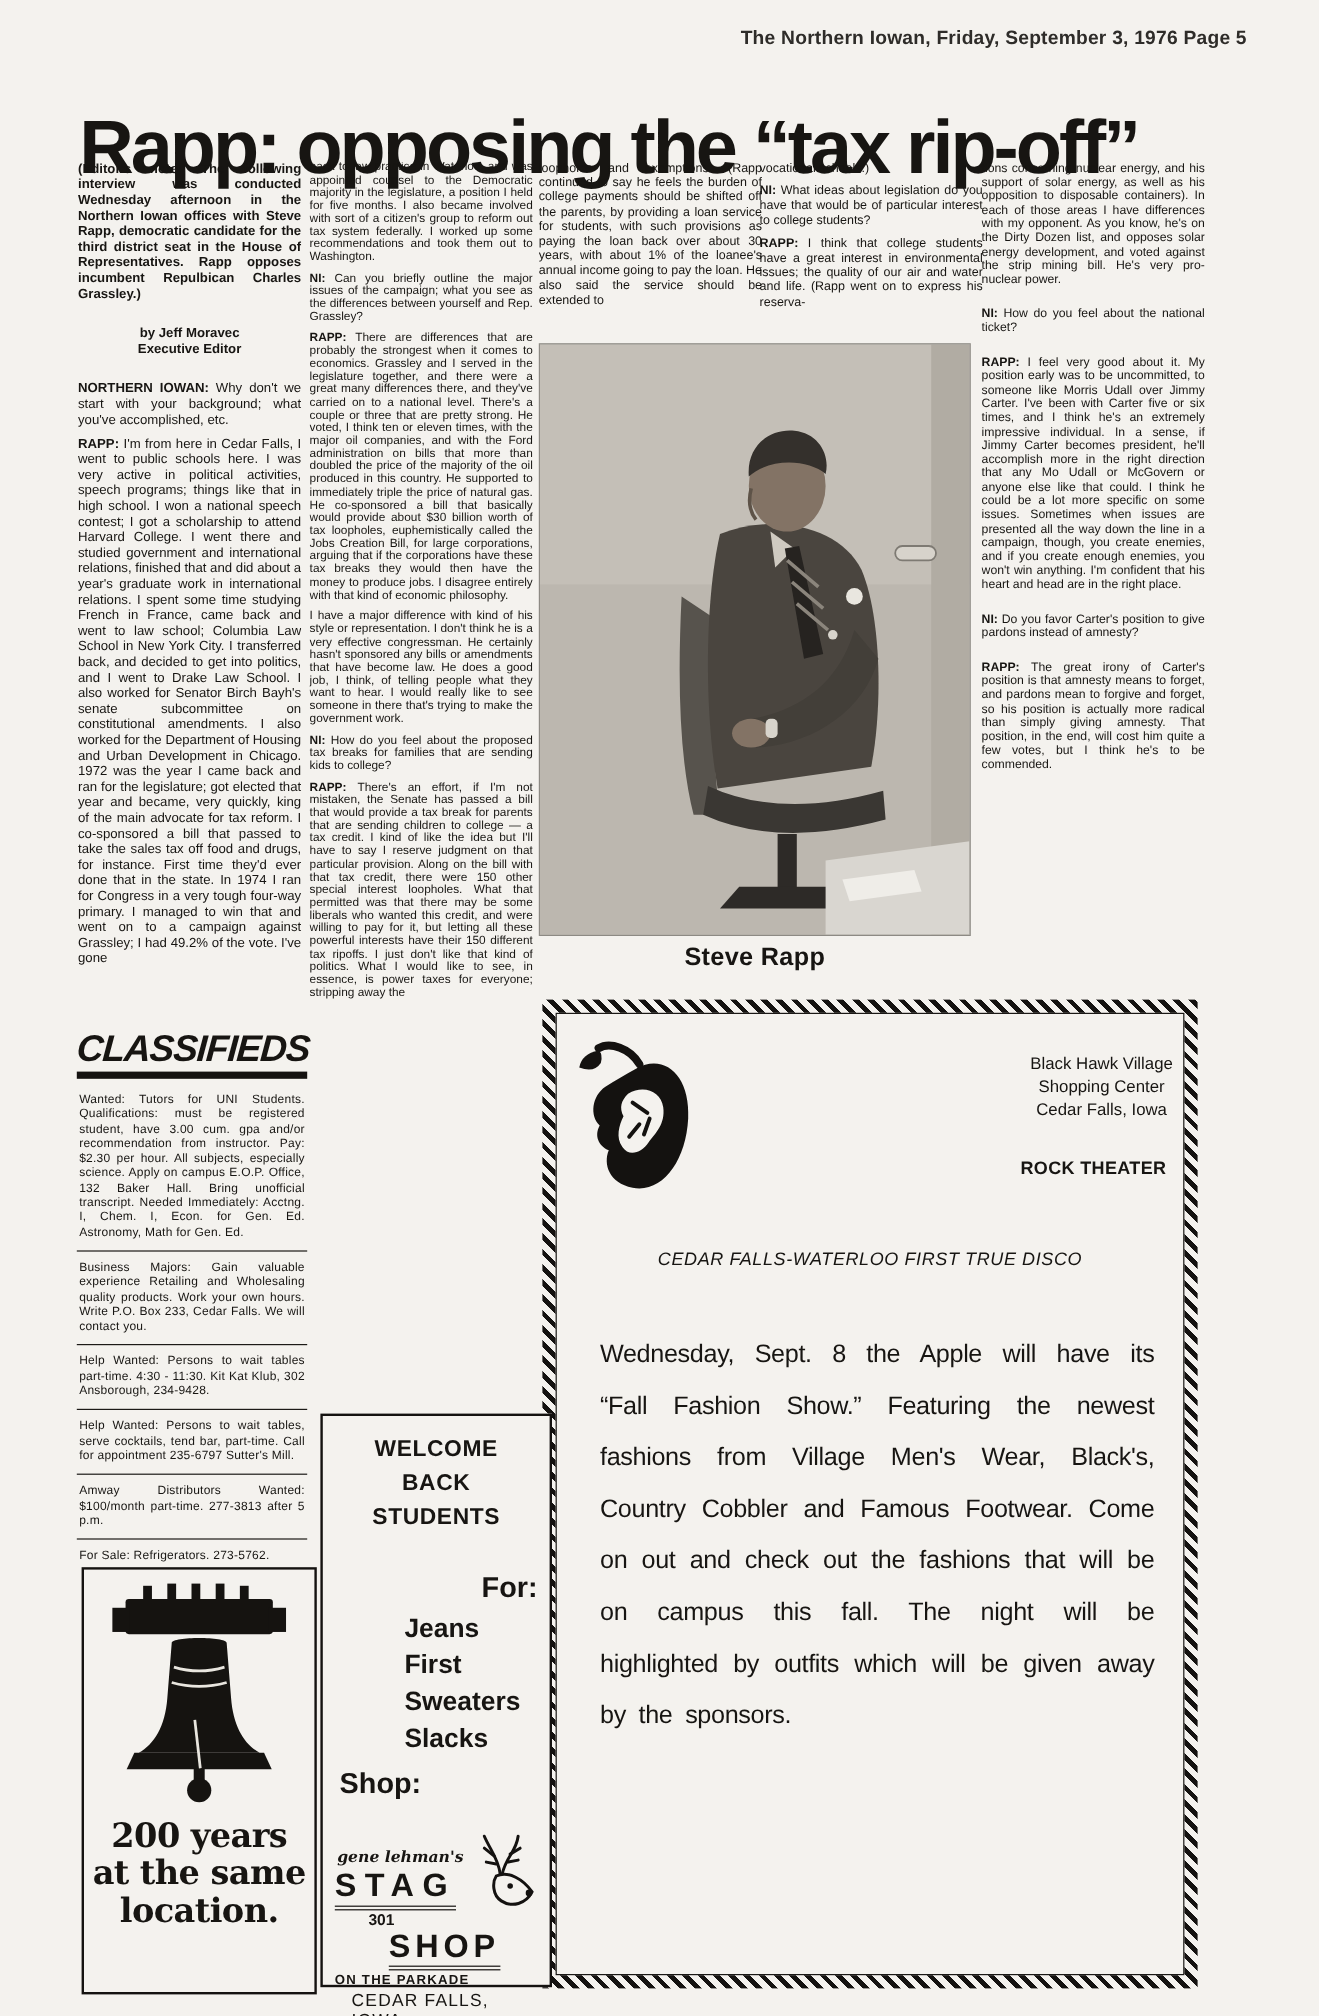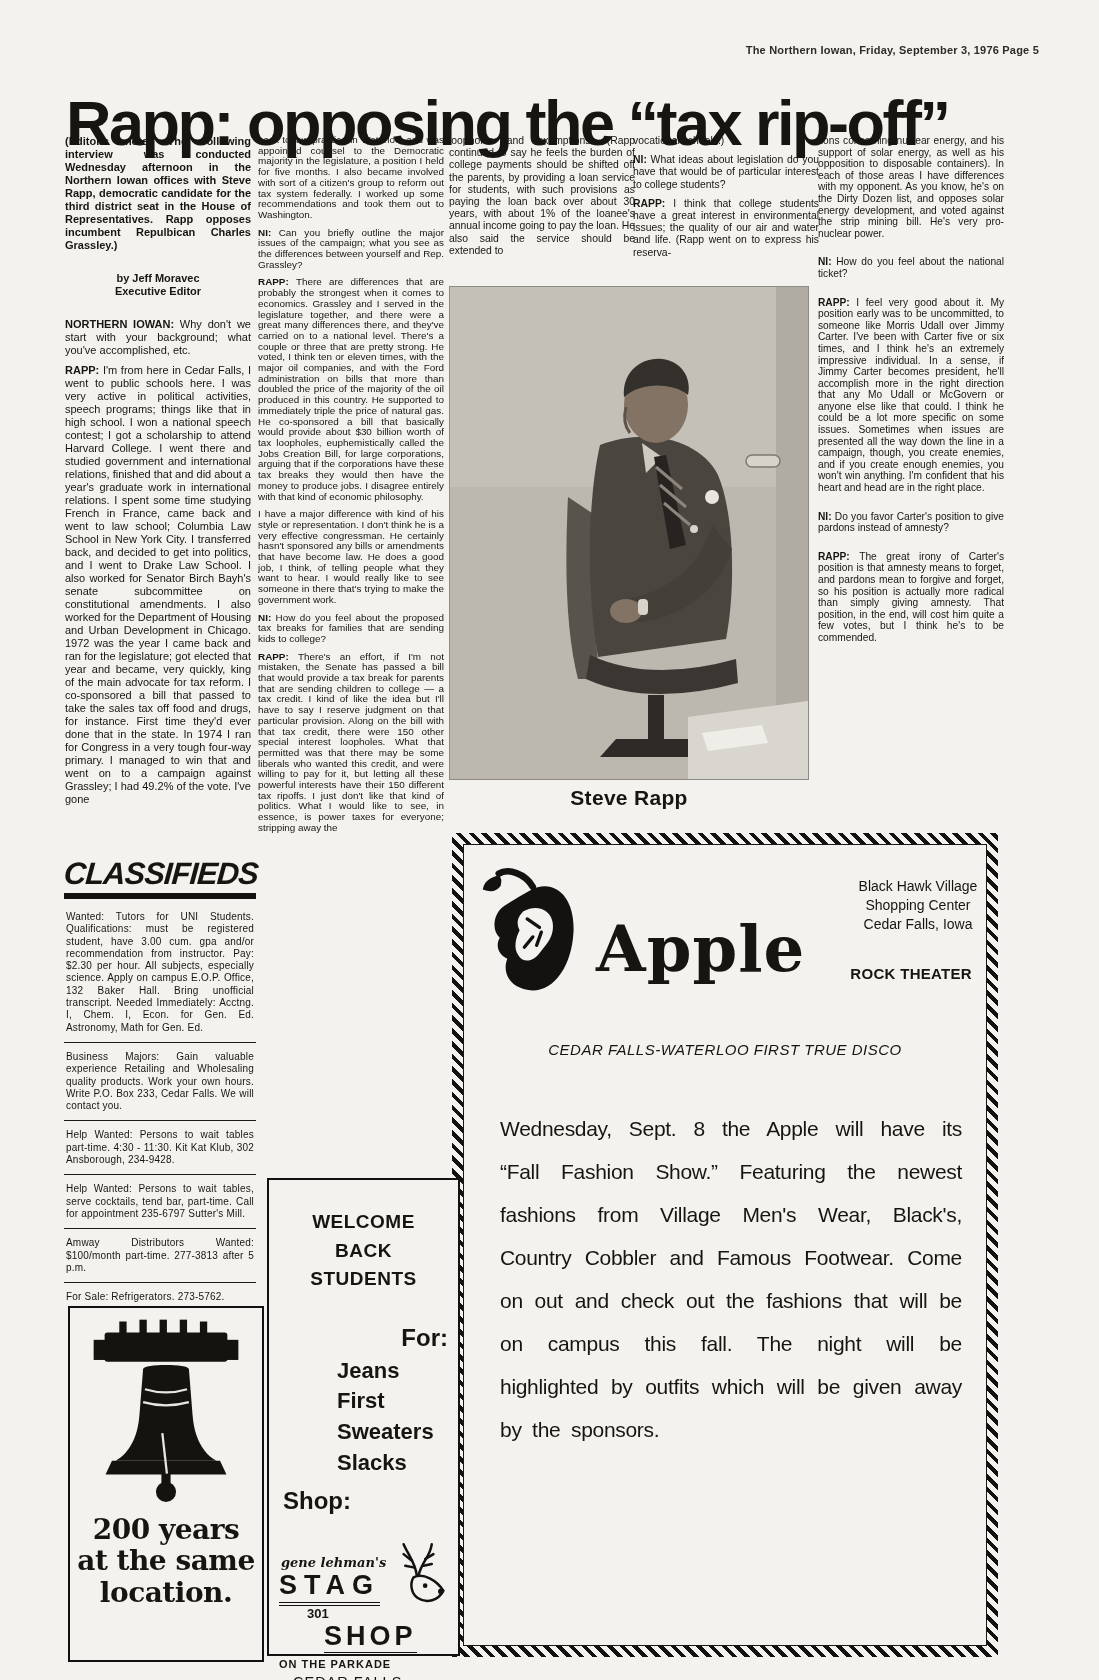--- a/index.html
+++ b/index.html
@@ -1,18 +1,18 @@
 <!DOCTYPE html>
 <html><head>
 <meta charset="utf-8">
 <style>
   html,body{margin:0;padding:0;background:#dedbd5;}
   .page{position:relative;width:1099px;height:1680px;background:#f4f2ee;color:#171512;
         font-family:"Liberation Sans",sans-serif;overflow:hidden;}
-  .dateline{position:absolute;top:44px;right:60px;font-size:11px;font-weight:bold;color:#2e2c29;letter-spacing:.2px;}
+  .dateline{position:absolute;top:24px;right:60px;font-size:16px;font-weight:bold;color:#2e2c29;letter-spacing:.2px;}
   .headline{position:absolute;left:66px;top:50px;width:970px;font-size:63px;font-weight:bold;
             letter-spacing:-2.5px;line-height:1;white-space:nowrap;}
   
   .col{position:absolute;top:135px;width:186px;text-align:justify;overflow:hidden;}
   #col1{left:65px;height:712px;font-size:11px;line-height:13px;}
   #col2{left:258px;height:1036px;font-size:9.9px;line-height:10.7px;}
   #col3{left:449px;height:148px;font-size:10.4px;line-height:12.2px;}
   #col4{left:633px;height:150px;font-size:10.4px;line-height:12.2px;}
   #col5{left:818px;height:665px;font-size:10.2px;line-height:11.6px;}
   .para{margin:0 0 7px;}
@@ -34,21 +34,21 @@
   .ad{padding:8px 2px;}
   .ad + .ad{border-top:1.5px solid #1c1a17;}
   
   .bell-ad{position:absolute;left:68px;top:1306px;width:192px;height:352px;background:#f4f2ee;
            border:2.5px solid #141210;z-index:3;text-align:center;}
   .bell-ad svg{display:block;margin:8px auto 2px;}
   .bell-text{font-family:"DejaVu Serif",serif;font-weight:bold;font-size:28px;line-height:1.12;
              letter-spacing:-.5px;}
   
   .welcome-ad{position:absolute;left:267px;top:1178px;width:193px;height:478px;background:#f4f2ee;
-              border:2px solid #141210;z-index:3;box-sizing:border-box;padding:28px 10px 0;}
+              border:2px solid #141210;z-index:3;box-sizing:border-box;padding:14px 10px 0;}
   .welcome-title{text-align:center;font-weight:bold;font-size:19px;line-height:1.5;letter-spacing:.5px;}
   .for-label{font-size:24px;font-weight:bold;margin:30px 0 4px 4px;text-align:right;}
   .welcome-items{margin-left:58px;font-size:22px;font-weight:bold;line-height:1.4;}
   .shop-label{font-size:24px;font-weight:bold;margin:8px 0 0 4px;}
   .stag-logo{position:relative;margin-top:40px;height:150px;}
   .stag-script{font-family:"DejaVu Serif",serif;font-style:italic;font-weight:bold;font-size:13px;margin-left:2px;}
   .stag-word{display:inline-block;font-size:27px;font-weight:bold;letter-spacing:7px;
              border-bottom:4px double #141210;padding-bottom:1px;}
   .stag-num{margin-left:28px;font-size:13px;font-weight:bold;}
   .stag-shop-word{display:inline-block;margin-left:45px;font-size:27px;font-weight:bold;letter-spacing:4px;
@@ -230,21 +230,20 @@
         <path d="M58,24 C50,10 32,4 22,10" stroke="#141210" stroke-width="7" fill="none" stroke-linecap="round"></path>
         <path d="M22,12 q-15,3 -17,15 q13,5 19,-4 q2,-8 -2,-11 z" fill="#141210"></path>
         <path d="M55,28 C80,14 103,34 101,72 C99,110 78,138 52,133 C31,129 26,112 31,100 C22,96 18,87 23,78 C14,70 16,52 28,44 C37,38 46,33 55,28 Z" fill="#141210"></path>
         <path d="M48,50 C62,42 77,48 79,62 C81,77 72,85 66,93 C60,102 49,106 43,97 C37,89 40,78 44,70 C40,62 42,56 48,50 Z" fill="#f4f2ee"></path>
         <g stroke="#141210" stroke-width="3.5" fill="none" stroke-linecap="round">
           <path d="M52,58 L65,67"></path>
             <path d="M58,77 L49,88"></path>
             <path d="M67,72 L62,86"></path>
         </g>
       </svg>
-      <div class="poison-name2">Apple</div>
       <div class="poison-address">
         <div>Black Hawk Village</div>
         <div>Shopping Center</div>
         <div>Cedar Falls, Iowa</div>
       </div>
       <div class="poison-venue">ROCK THEATER</div>
       <div class="poison-tagline">CEDAR FALLS-WATERLOO FIRST TRUE DISCO</div>
       <div class="poison-body">Wednesday, Sept. 8 the Apple will have its “Fall Fashion Show.” Featuring the newest fashions from Village Men's Wear, Black's, Country Cobbler and Famous Footwear. Come on out and check out the fashions that will be on campus this fall. The night will be highlighted by outfits which will be given away by the sponsors.</div>
     </div>
   </div>

